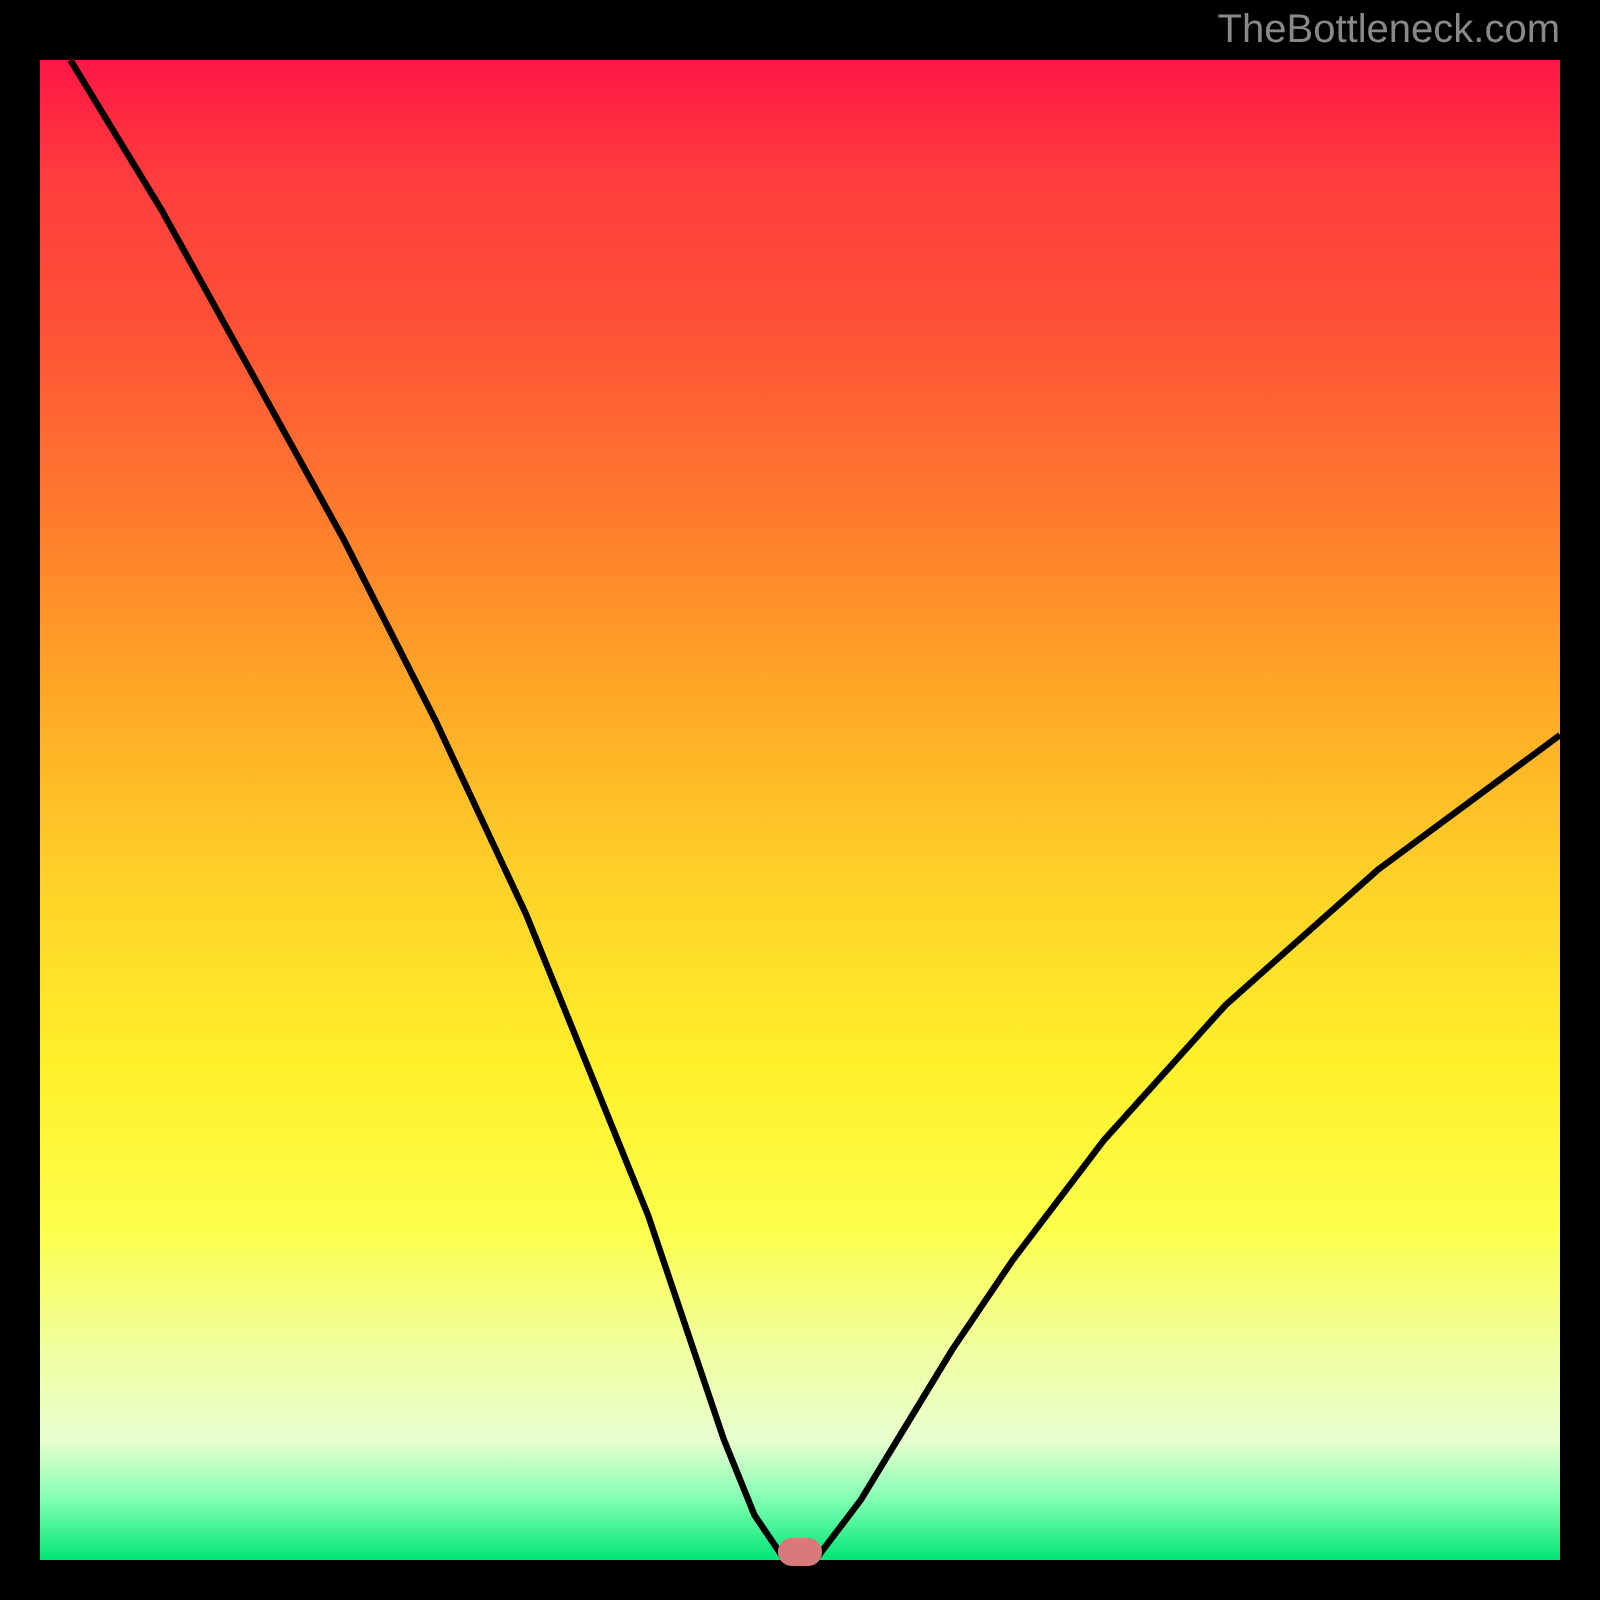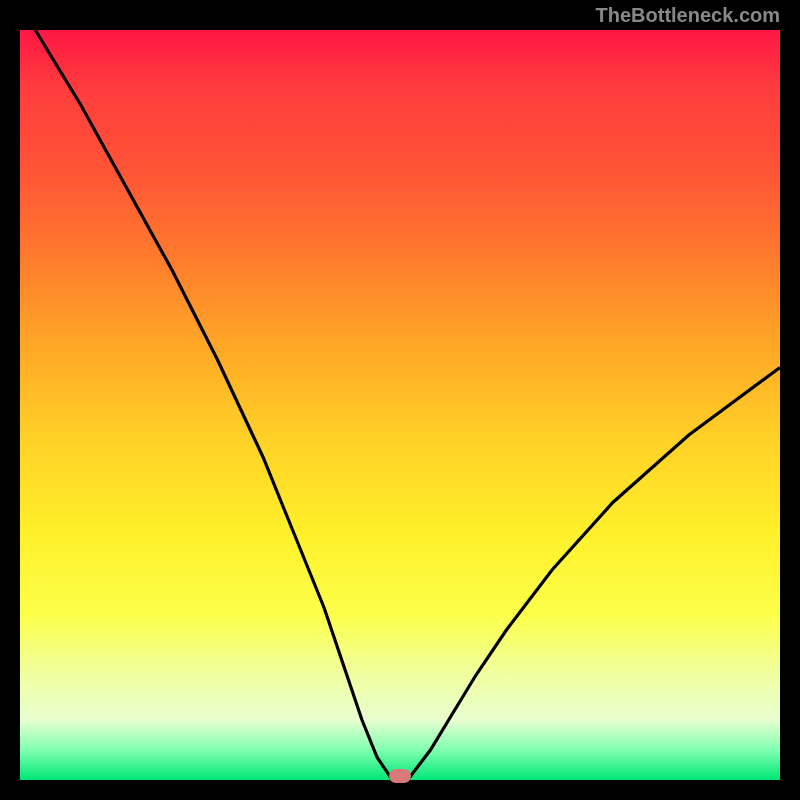--- a/index.html
+++ b/index.html
@@ -10,21 +10,21 @@
     position: relative;
     overflow: hidden;
     font-family: Arial, sans-serif;
   }
   .watermark {
     position: absolute;
     top: 4px;
     right: 20px;
     color: #888;
     font-size: 20px;
-    font-weight: bold;
+    font-weight: normal;
     z-index: 10;
     text-align: right;
   }
   .plot-area {
     position: absolute;
     left: 20px;
     top: 30px;
     width: 760px;
     height: 750px;
     background: linear-gradient(to bottom,

